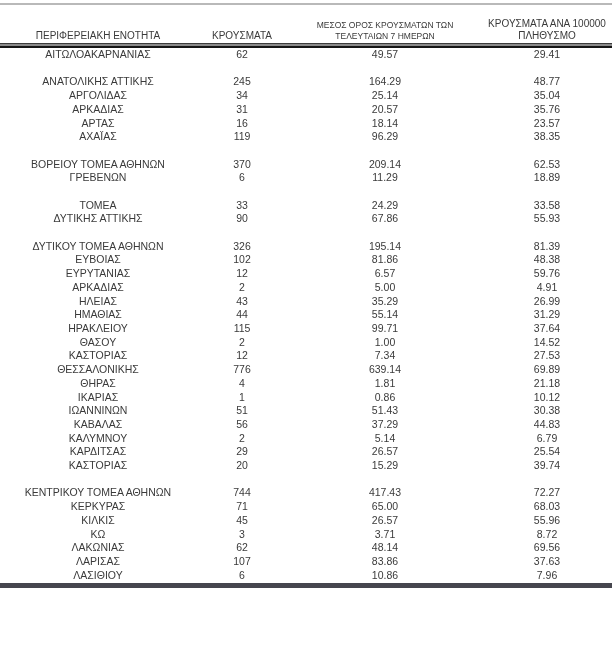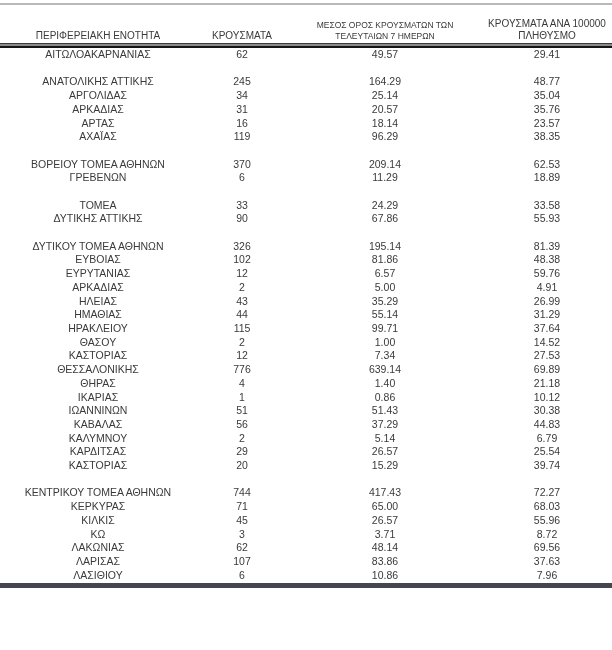--- a/index.html
+++ b/index.html
@@ -187,21 +187,21 @@
       </tr>
       <tr>
         <td>ΘΕΣΣΑΛΟΝΙΚΗΣ</td>
         <td>776</td>
         <td>639.14</td>
         <td>69.89</td>
       </tr>
       <tr>
         <td>ΘΗΡΑΣ</td>
         <td>4</td>
-        <td>1.40</td>
+        <td>1.81</td>
         <td>21.18</td>
       </tr>
       <tr>
         <td>ΙΚΑΡΙΑΣ</td>
         <td>1</td>
         <td>0.86</td>
         <td>10.12</td>
       </tr>
       <tr>
         <td>ΙΩΑΝΝΙΝΩΝ</td>

